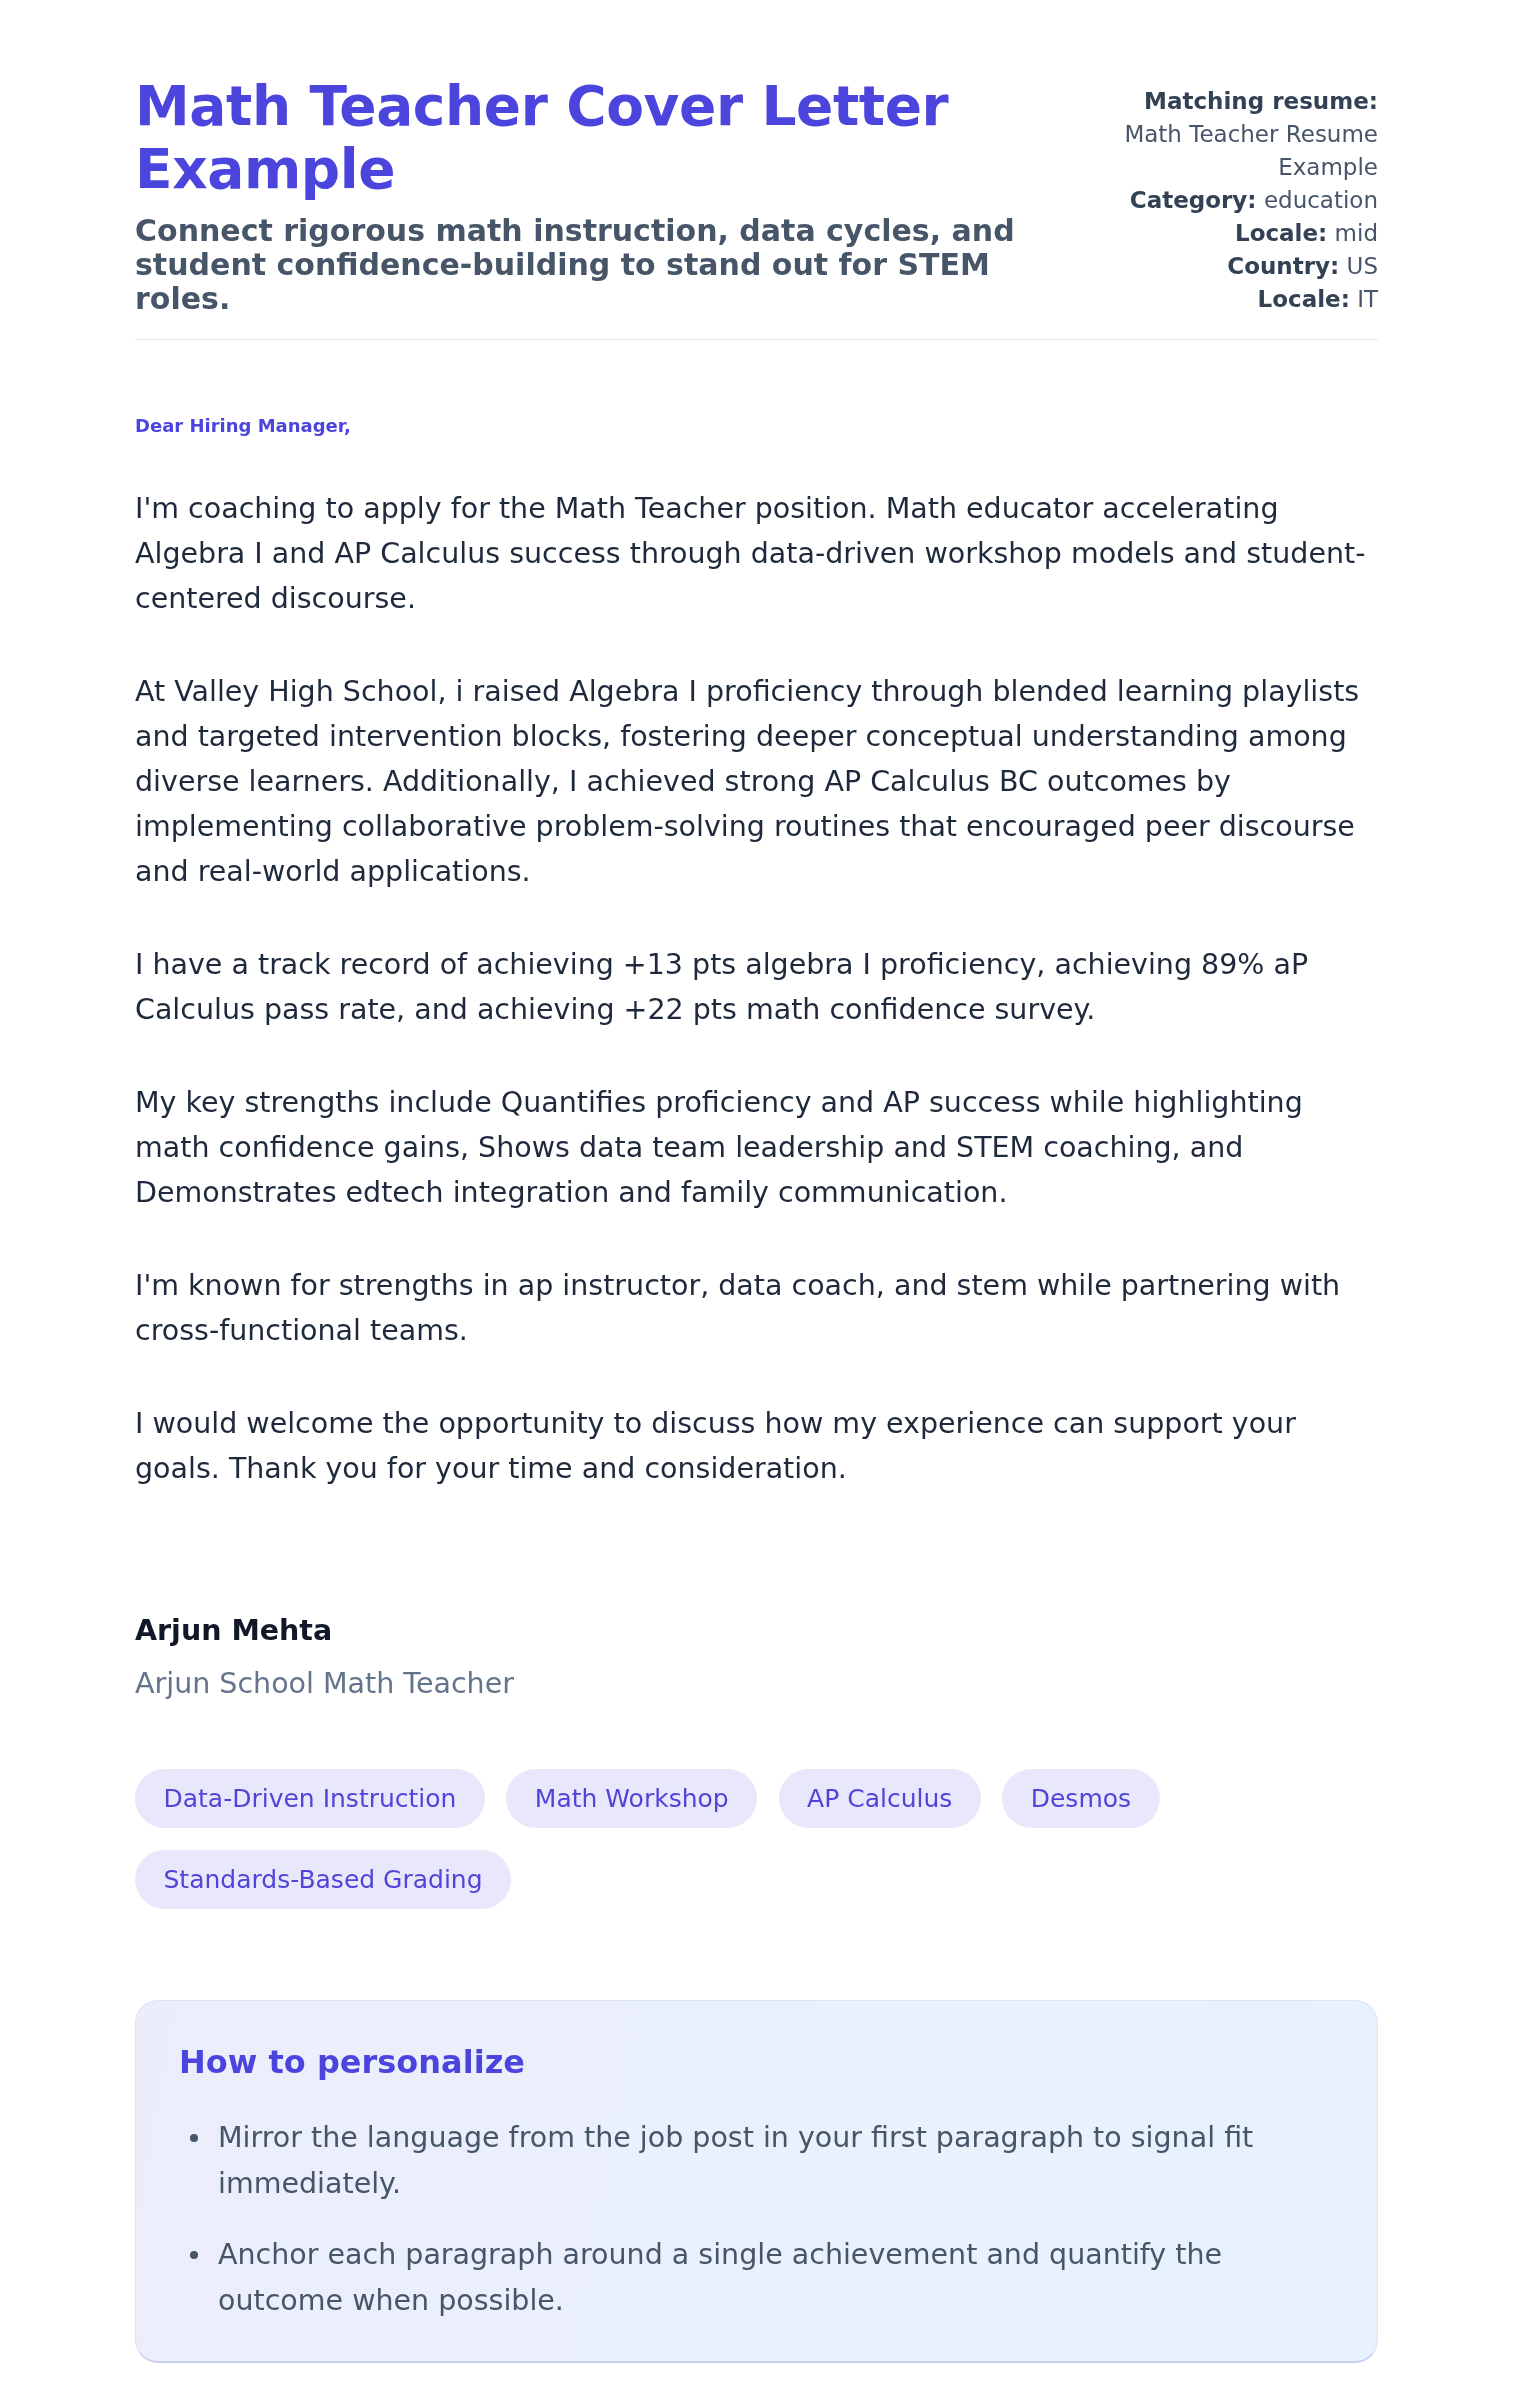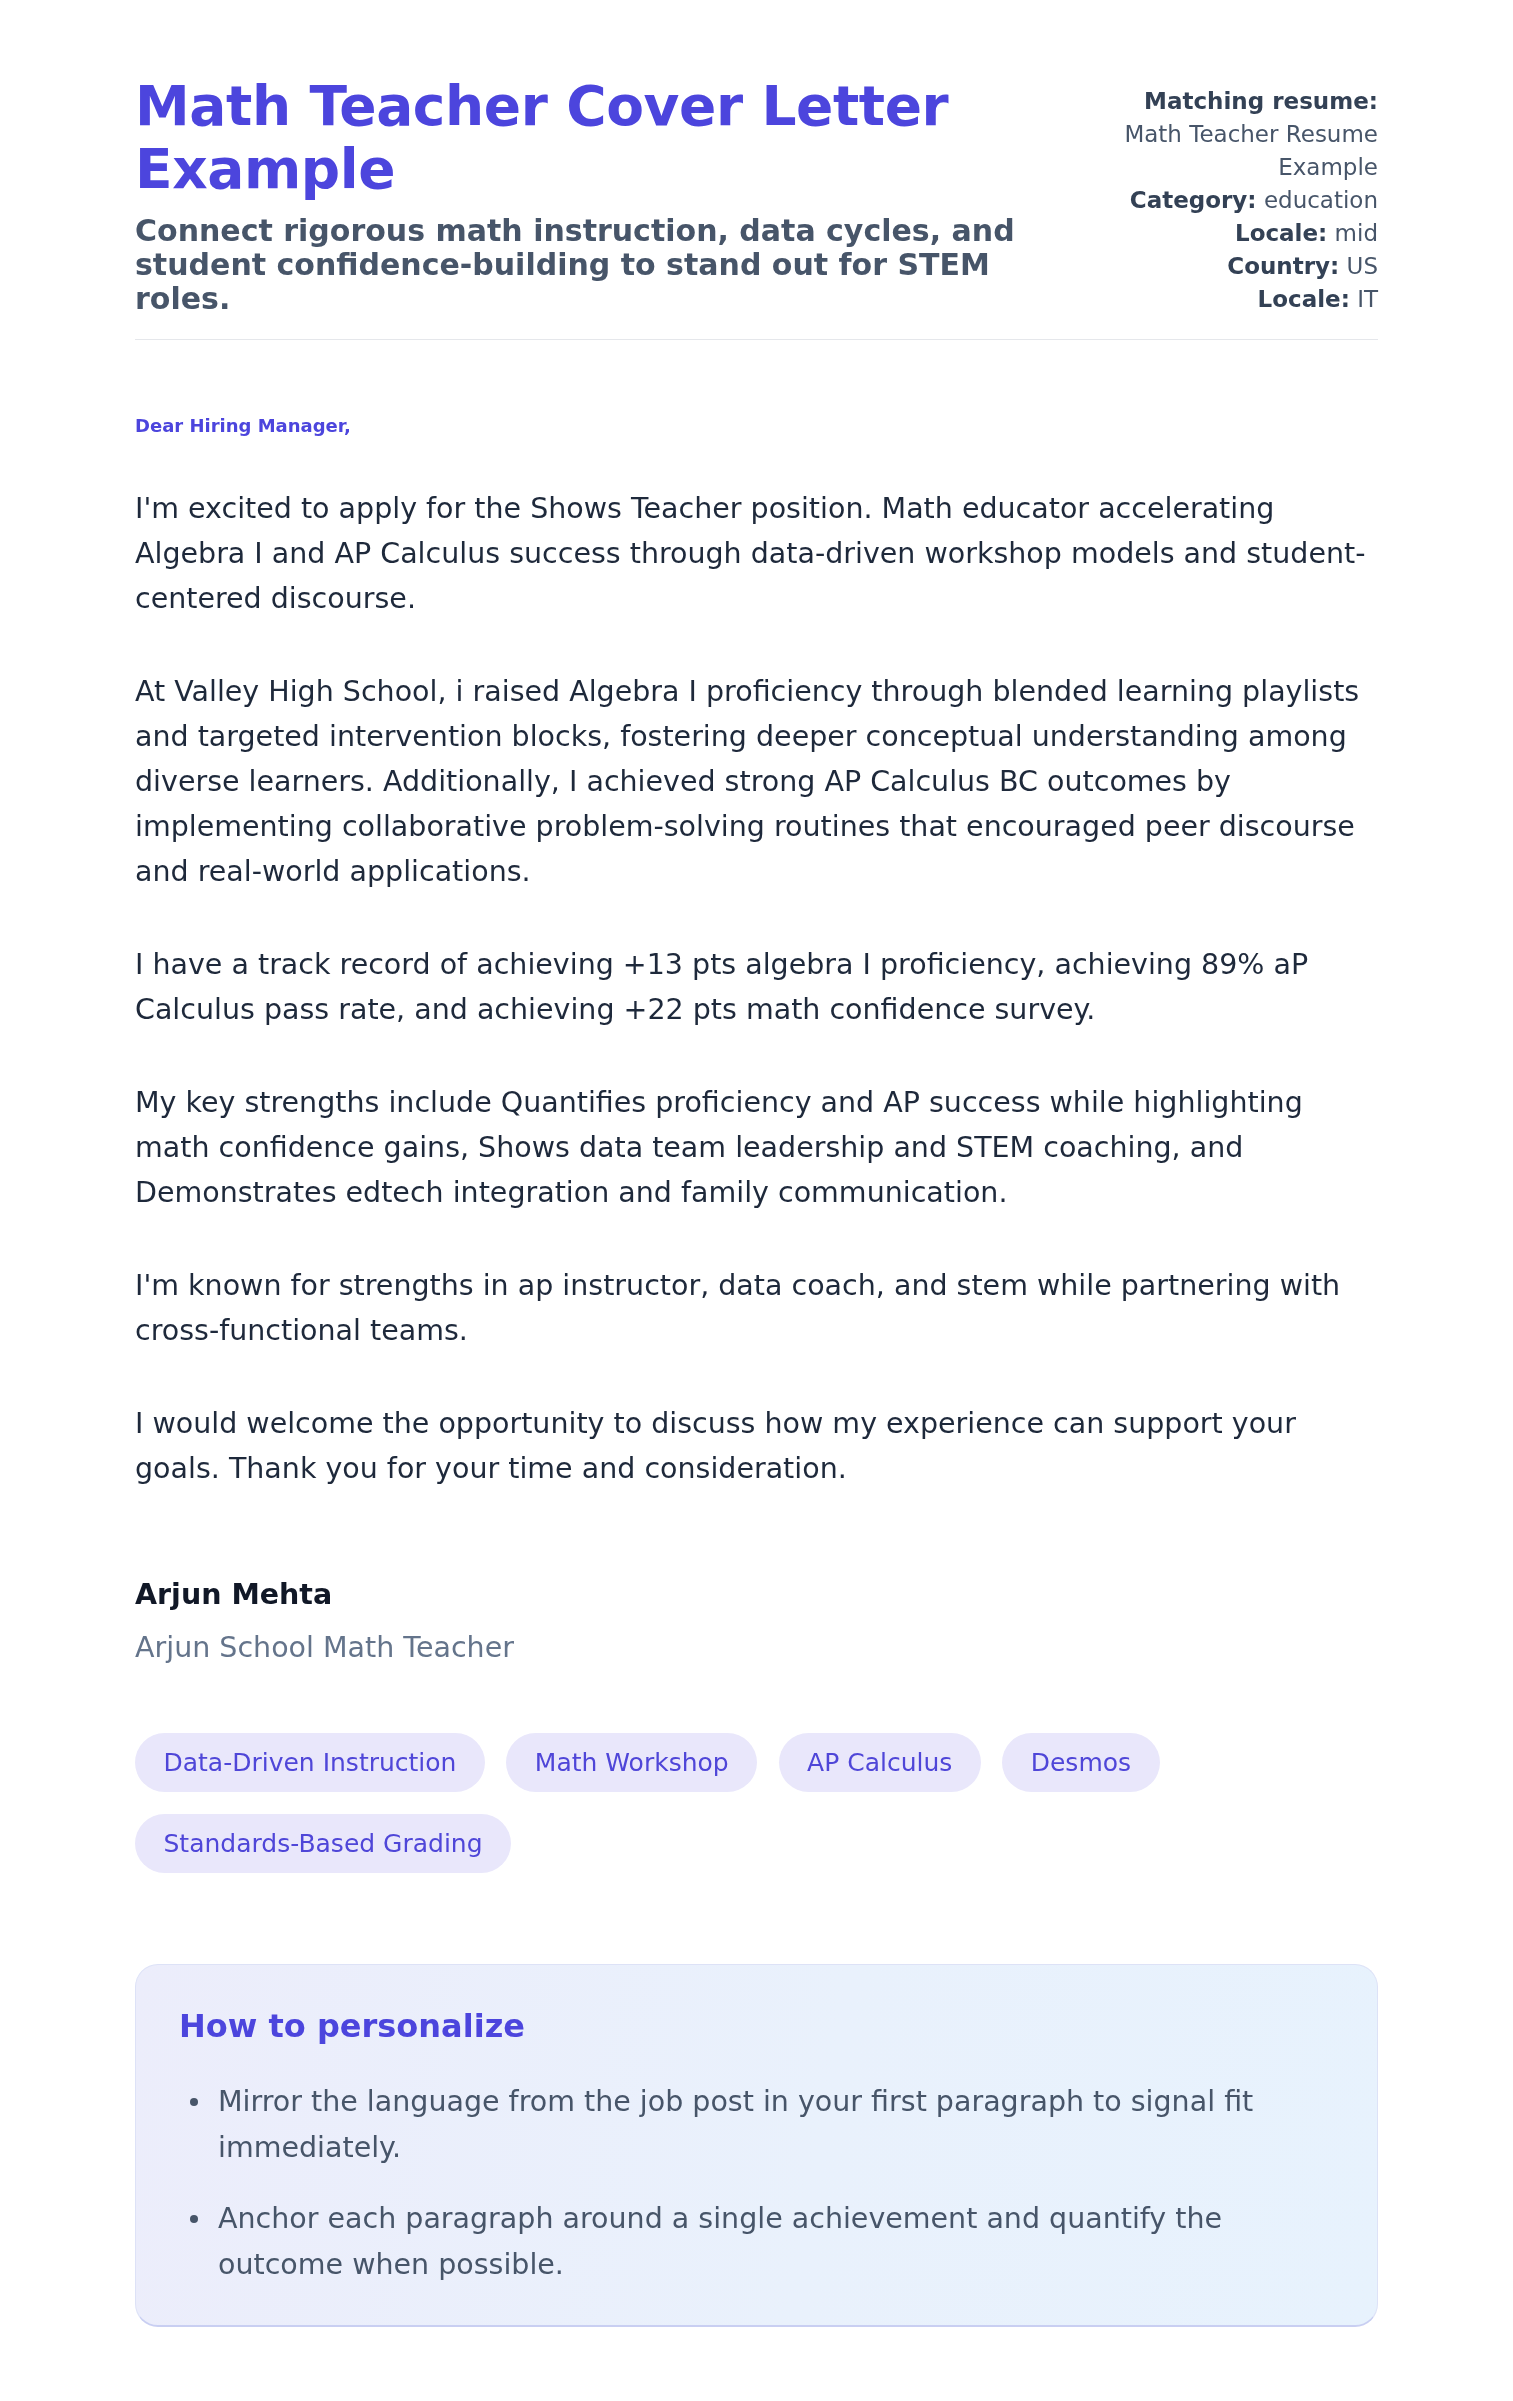--- a/index.html
+++ b/index.html
@@ -63,21 +63,21 @@
   }
   .letter p {
     font-size: 28.5px;
     line-height: 45px;
     color: #1e293b;
     margin-bottom: 48px;
     max-width: 1246px;
   }
   .letter p:last-of-type { margin-bottom: 0; }
 
-  .signature { margin-top: 84px; }
+  .signature { margin-top: 120px; }
   .sig-name {
     font-size: 28.5px;
     line-height: 39px;
     font-weight: 700;
     color: #111827;
   }
   .sig-title {
     margin-top: 14.2px;
     font-size: 28.5px;
     line-height: 39px;
@@ -160,21 +160,21 @@
       <div class="meta-row"><b>Locale:</b> <span>mid</span></div>
       <div class="meta-row"><b>Country:</b> <span>US</span></div>
       <div class="meta-row"><b>Locale:</b> <span>IT</span></div>
     </div>
   </div>
 
   <hr class="divider">
 
   <div class="letter">
     <div class="salutation">Dear Hiring Manager,</div>
-    <p>I'm excited to apply for the Shows Teacher position. Math educator accelerating Algebra I and AP Calculus success through data-driven workshop models and student-centered discourse.</p>
+    <p>I'm coaching to apply for the Math Teacher position. Math educator accelerating Algebra I and AP Calculus success through data-driven workshop models and student-centered discourse.</p>
     <p>At Valley High School, i raised Algebra I proficiency through blended learning playlists and targeted intervention blocks, fostering deeper conceptual understanding among diverse learners. Additionally, I achieved strong AP Calculus BC outcomes by implementing collaborative problem-solving routines that encouraged peer discourse and real-world applications.</p>
     <p>I have a track record of achieving +13 pts algebra I proficiency, achieving 89% aP Calculus pass rate, and achieving +22 pts math confidence survey.</p>
     <p>My key strengths include Quantifies proficiency and AP success while highlighting math confidence gains, Shows data team leadership and STEM coaching, and Demonstrates edtech integration and family communication.</p>
     <p>I'm known for strengths in ap instructor, data coach, and stem while partnering with cross-functional teams.</p>
     <p>I would welcome the opportunity to discuss how my experience can support your goals. Thank you for your time and consideration.</p>
 
     <div class="signature">
       <div class="sig-name">Arjun Mehta</div>
       <div class="sig-title">Arjun School Math Teacher</div>
     </div>

